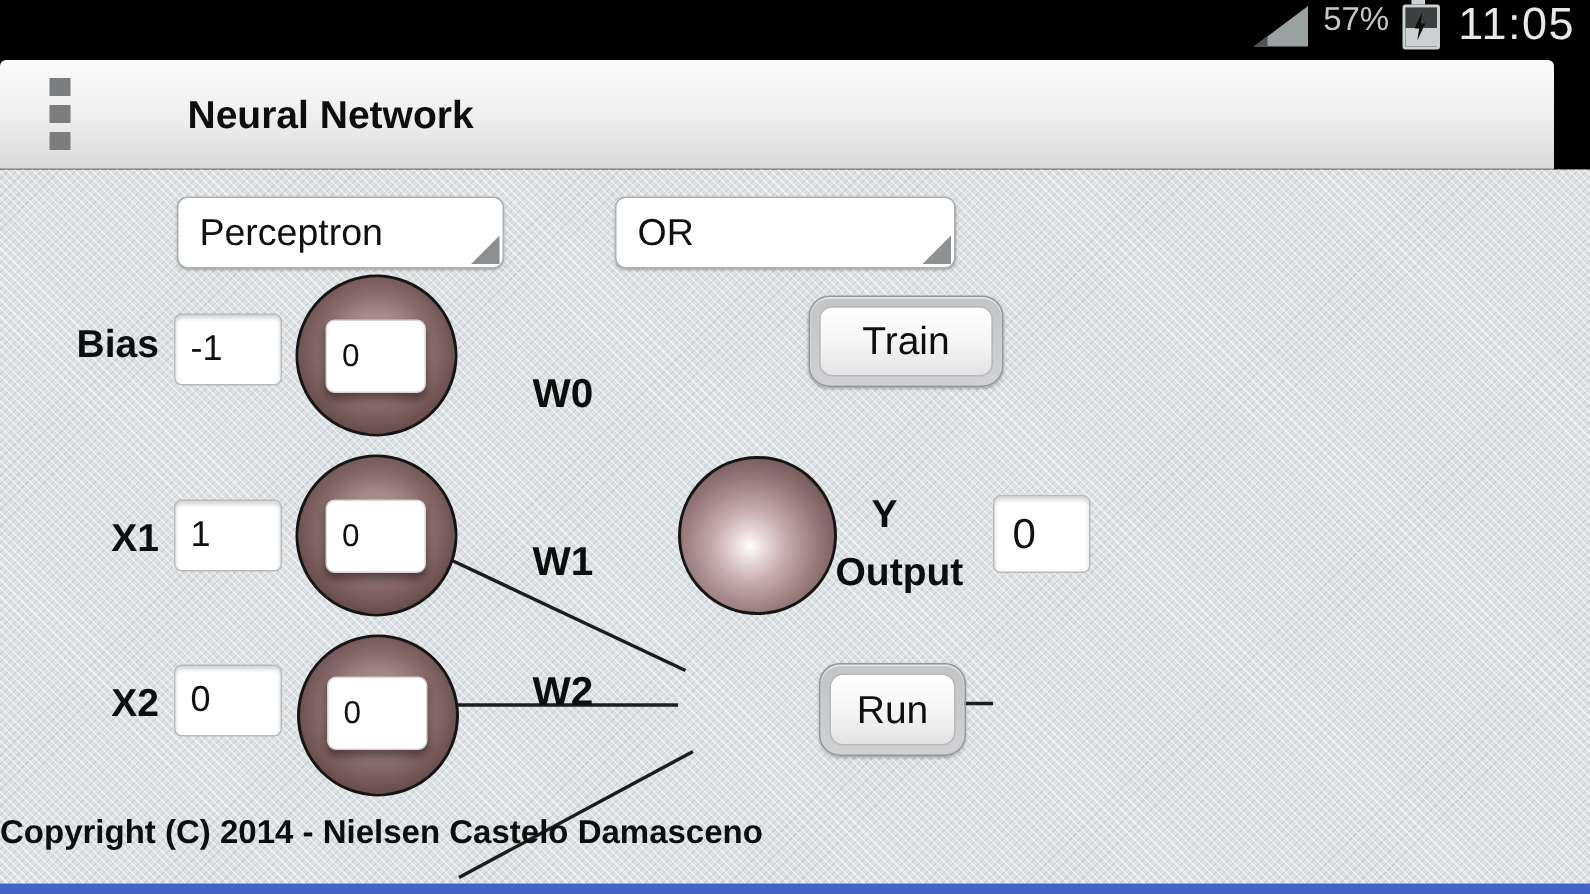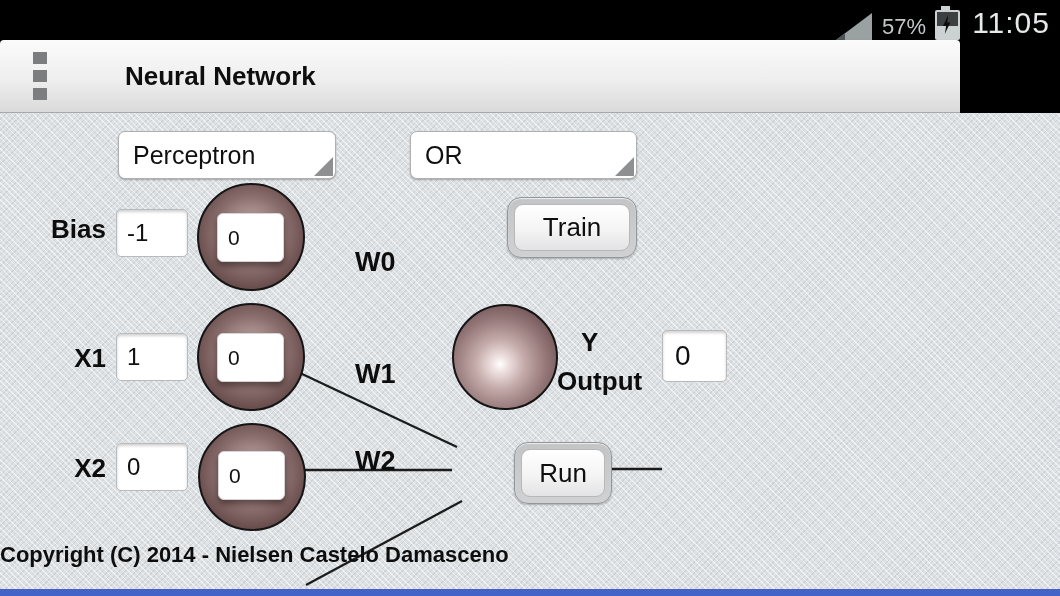--- a/index.html
+++ b/index.html
@@ -4,34 +4,34 @@
 <style>
   html,body{margin:0;padding:0;background:#222;}
   #screen{
     position:relative;width:1060px;height:596px;overflow:hidden;
     font-family:"Liberation Sans","DejaVu Sans",sans-serif;
     background:#000;
   }
   
   .status-bar{
     position:absolute;left:0;top:0;width:1060px;height:40px;background:#000;
-    display:flex;align-items:flex-end;justify-content:flex-end;padding-right:10px;box-sizing:border-box;
+    display:flex;align-items:flex-start;justify-content:flex-end;padding-right:10px;box-sizing:border-box;
   }
   .sig-tri{width:0;height:0;border-left:36px solid transparent;border-bottom:27px solid #99a1a1;position:relative;margin:4px 10px 0 0;}
   .sig-notch{position:absolute;left:-36px;bottom:-27px;width:0;height:0;border-left:9px solid transparent;border-bottom:7px solid #4e5557;}
   .batt-pct{color:#c2c8c8;font-size:22px;margin-right:9px;}
   .battery{position:relative;width:21px;height:26px;border:2px solid #ccd1d1;border-radius:2px;
     background:linear-gradient(#3c4041 0 52%,#ccd1d1 52% 100%);margin-right:12px;margin-top:3px;}
   .battery:before{content:"";position:absolute;top:-6px;left:4px;width:9px;height:4px;background:#ccd1d1;}
   .bolt{position:absolute;left:3px;top:3px;width:13px;height:19px;background:#0c0c0c;
     clip-path:polygon(62% 0,22% 58%,46% 58%,36% 100%,78% 40%,54% 40%);}
   .clock{color:#e6e9e9;font-size:30px;letter-spacing:1px;}
   
   .action-bar{
-    position:absolute;left:0;top:40px;width:960px;height:72px;
+    position:absolute;left:0;top:40px;width:1036px;height:72px;
     background:linear-gradient(#fbfbfb,#eeeeee 55%,#dadada);
     border-bottom:1px solid #a8a8a8;border-radius:4px 4px 0 0;
     box-shadow:0 2px 3px rgba(0,0,0,.3);
     display:flex;align-items:center;
   }
   .overflow{display:flex;flex-direction:column;gap:6px;margin-left:33px;cursor:pointer;}
   .overflow span{width:14px;height:12px;background:#7b7d7f;display:block;}
   .app-title{margin-left:78px;font-size:26px;font-weight:bold;color:#0e0e0e;}
   
   .content{
@@ -69,21 +69,21 @@
     position:absolute;background:#fff;border:1px solid #d8d4d4;border-radius:6px;
     box-shadow:0 4px 6px rgba(25,12,12,.5), inset 0 1px 0 #fff;
     font-size:21px;color:#101010;padding:0 0 0 10px;box-sizing:border-box;
     font-family:"Liberation Sans","DejaVu Sans",sans-serif;outline:none;
   }
   .wlabel{position:absolute;font-size:27px;font-weight:bold;color:#0d0d0d;}
   .btn-outer{
     position:absolute;border-radius:14px;border:1px solid #94969a;
     background:linear-gradient(#c2c4c6,#cfd1d3);
     box-shadow:inset 0 1px 1px rgba(255,255,255,.7),0 1px 2px rgba(0,0,0,.25);
-    display:flex;align-items:center;justify-content:center;box-sizing:border-box;cursor:pointer;
+    display:flex;align-items:center;justify-content:center;box-sizing:border-box;cursor:pointer;margin-left:32px;
   }
   .btn-inner{
     width:calc(100% - 12px);height:calc(100% - 12px);border-radius:9px;
     background:linear-gradient(#ffffff,#f4f4f4 55%,#e3e3e5);
     border:1px solid #b6b8ba;display:flex;align-items:center;justify-content:center;
     font-size:26px;color:#0f0f0f;box-sizing:border-box;
   }
   .out-lbl{position:absolute;font-size:26px;font-weight:bold;color:#0d0d0d;}
   .copyright{position:absolute;left:0;top:542px;width:778px;text-align:left;
     font-size:22px;font-weight:bold;color:#0d0d0d;}

